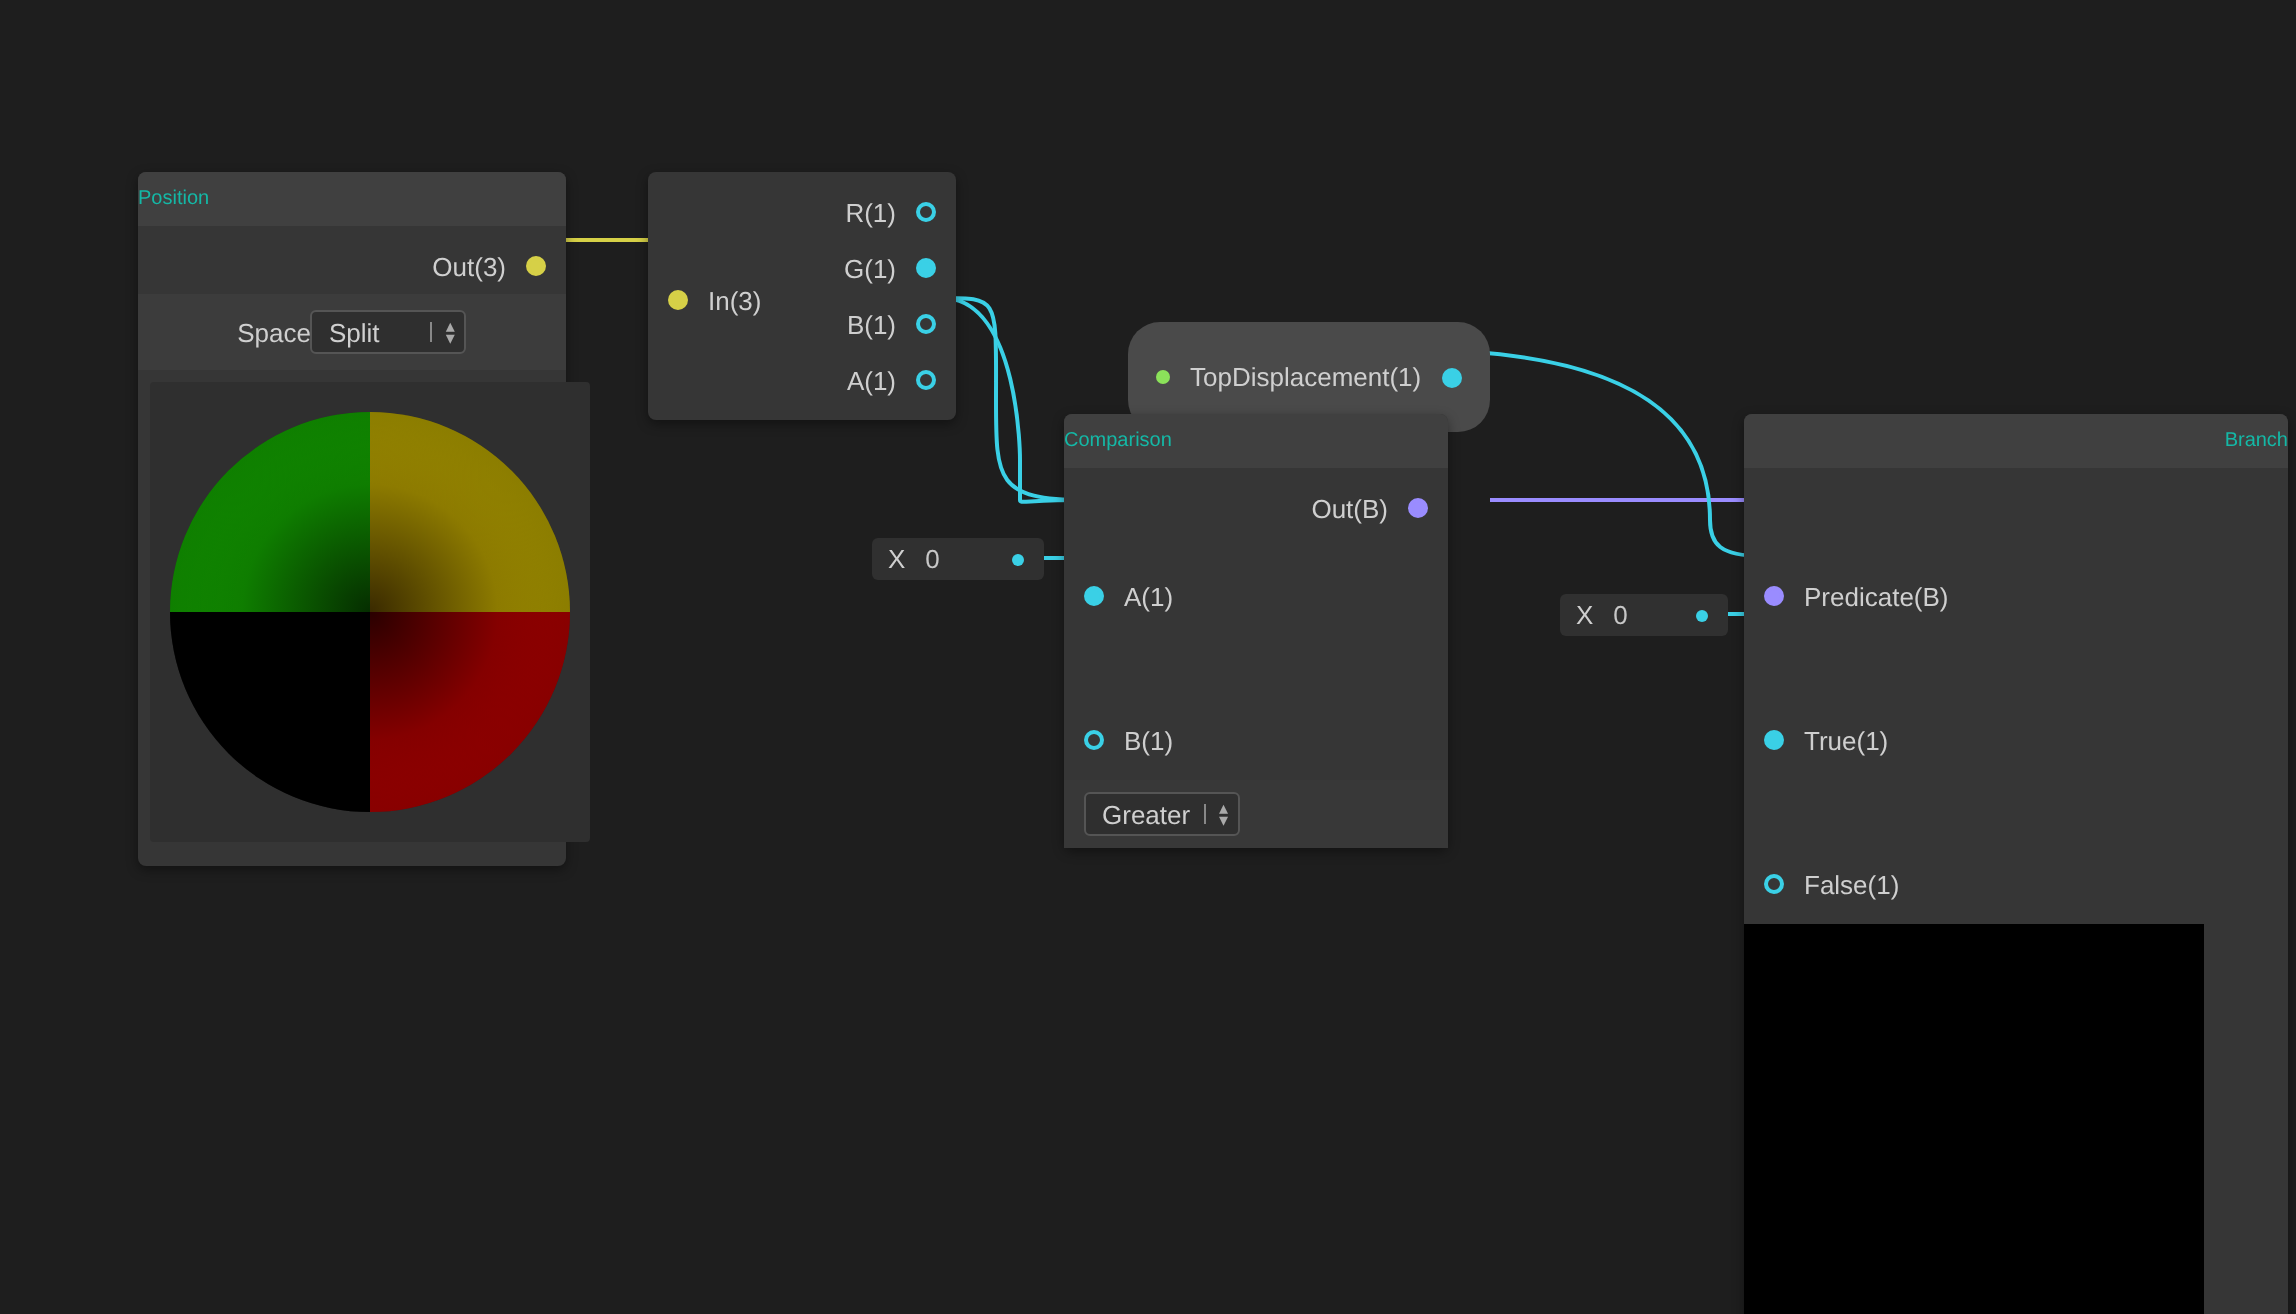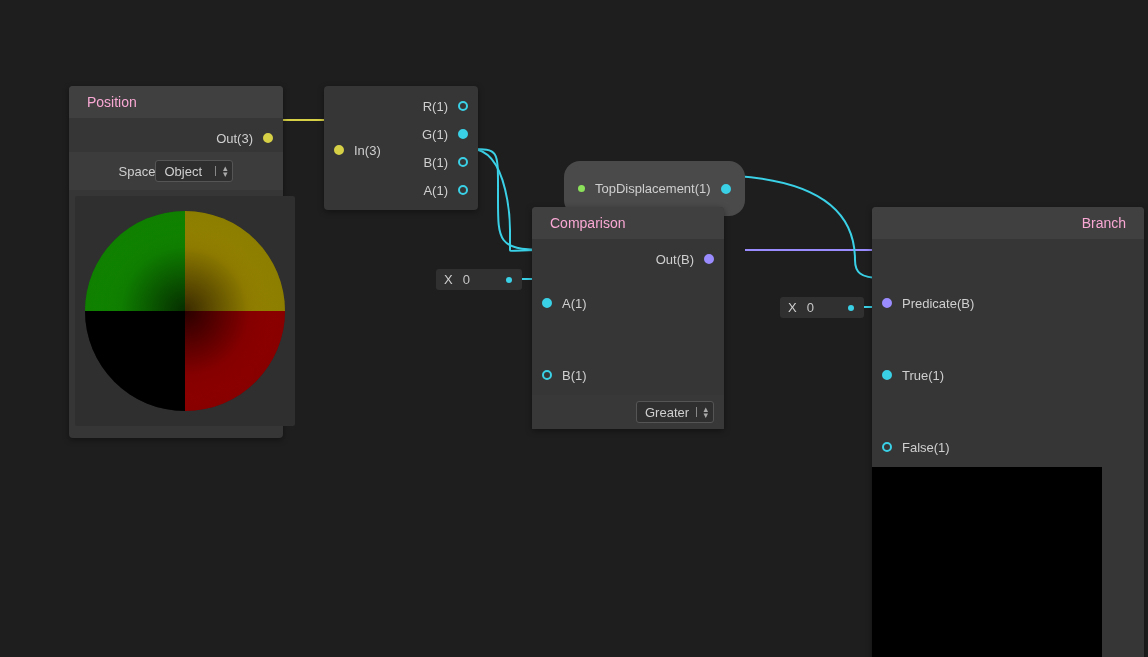--- a/index.html
+++ b/index.html
@@ -22,25 +22,25 @@
   }
   .node {
     position: absolute;
     background: #363636;
     border-radius: 4px;
     box-shadow: 0 2px 6px rgba(0,0,0,0.4);
     z-index: 10;
   }
   .node-header {
     background: #404040;
-    padding: 8px 18px;
+    padding: 8px 0;
     border-top-left-radius: 4px;
     border-top-right-radius: 4px;
-    font-size: 14px;
-    color: #f9a8d4;
+    font-size: 10px;
+    color: #14b8a6;
     cursor: move;
   }
   .node-body {
     padding: 6px 0 6px 0;
   }
   .port-row {
     display: flex;
     align-items: center;
     height: 28px;
     position: relative;
@@ -153,21 +153,21 @@
   
   .branch-preview {
     width: 230px; height: 210px;
     background: #000;
     margin: 0 0 0 0;
   }
   
   .node-footer {
     background: #383838;
     padding: 6px 10px;
-    display: flex; justify-content: flex-end;
+    display: flex; 
   }
 </style>
 </head>
 <body>
 
 <svg id="wires">
 
   <path d="M 271 120 C 300 120, 300 120, 333 120" stroke="#d6d047" stroke-width="2" fill="none"></path>
 
   <path d="M 471 149 C 510 149, 510 230, 510 230 L 510 250 C 510 252, 512 250, 543 250" stroke="#3ad0e6" stroke-width="2" fill="none"></path>
@@ -185,21 +185,21 @@
 <div class="node" style="left:69px; top:86px; width:214px;">
   <div class="node-header">Position</div>
   <div class="node-body">
     <div class="port-row out">
       <span class="label">Out(3)</span>
       <span class="port-dot yellow filled"></span>
     </div>
     <div class="param-row">
       <span class="label">Space</span>
       <span class="dropdown">
-        <span>Object</span>
+        <span>Split</span>
         <span class="caret">▴<br>▾</span>
       </span>
     </div>
     <div class="position-preview">
       <div class="preview-circle">
         <div class="quad tl"></div>
         <div class="quad tr"></div>
         <div class="quad bl"></div>
         <div class="quad br"></div>
         <div class="preview-shade"></div>

